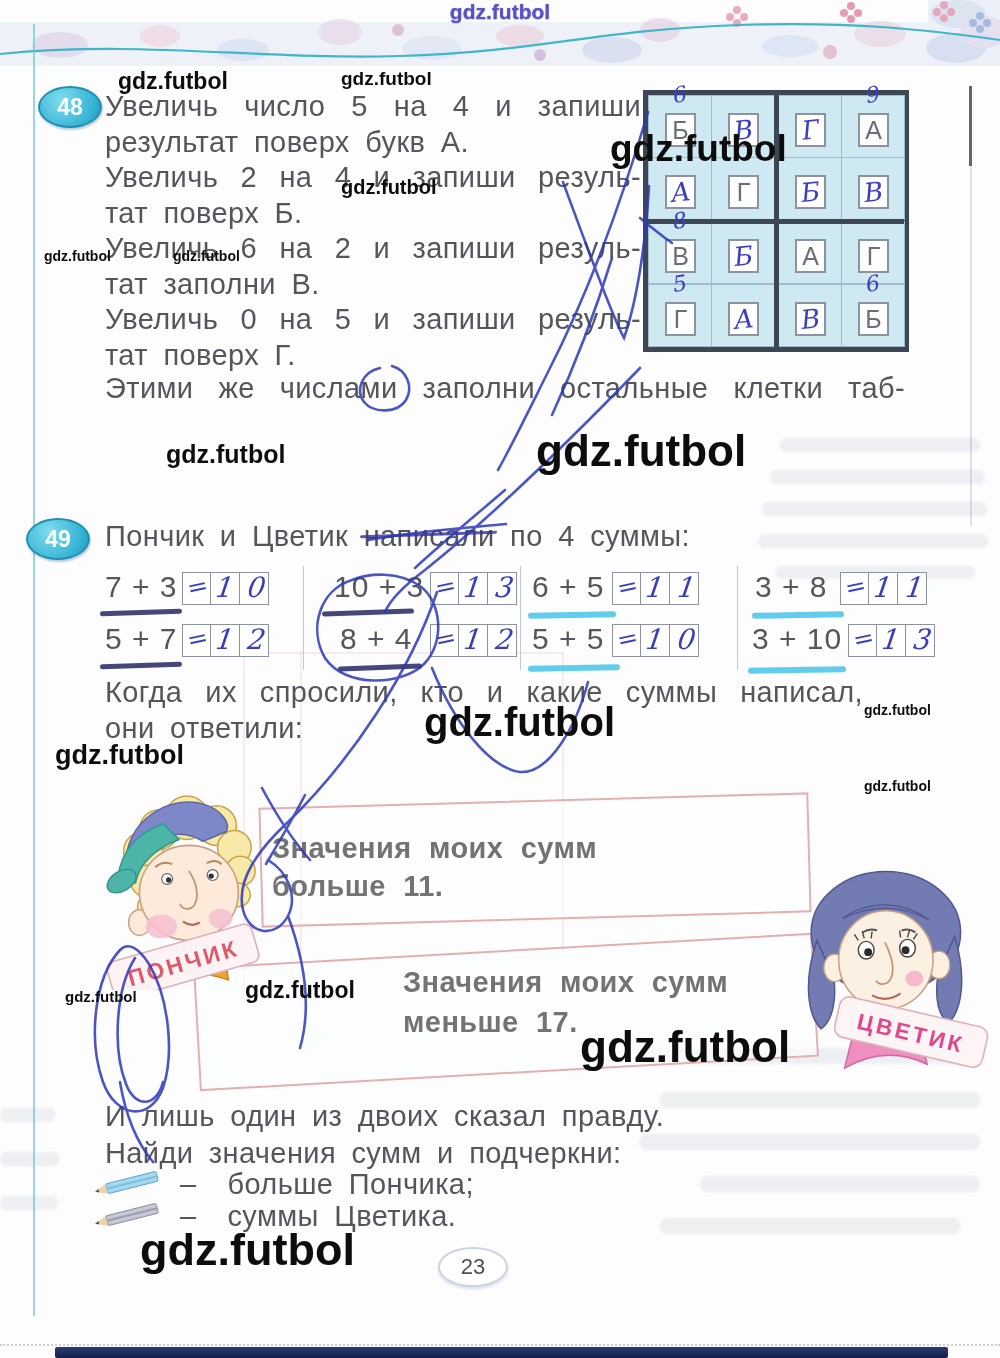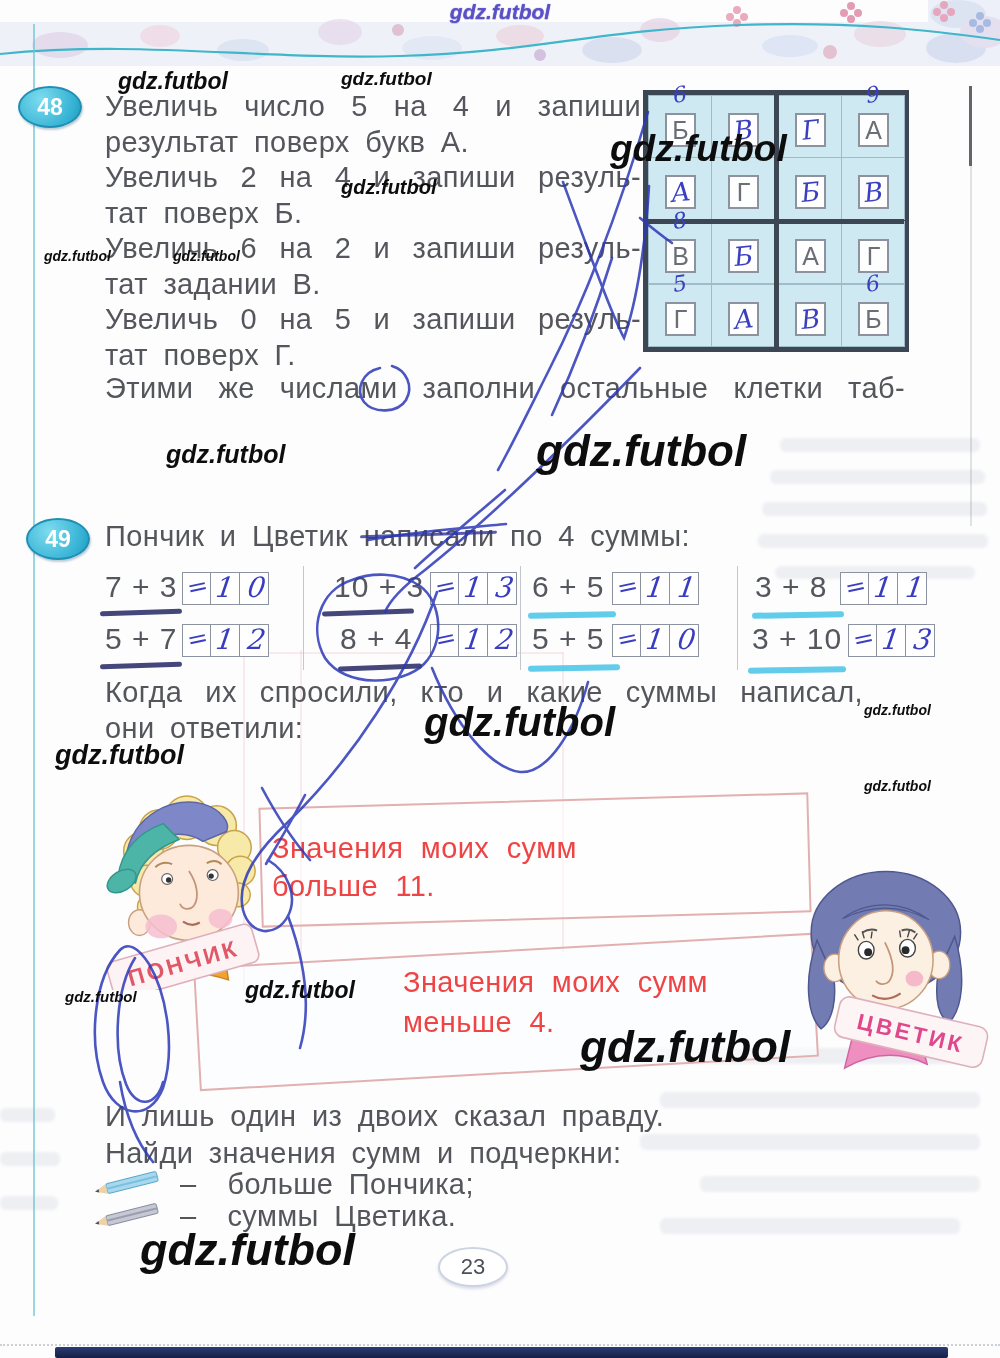--- a/index.html
+++ b/index.html
@@ -1,21 +1,21 @@
 <!DOCTYPE html>
 <html><head>
 <meta charset="utf-8">
 <style>
   html,body{margin:0;padding:0;background:#ffffff;}
   #page{position:relative;width:1000px;height:1358px;background:#fdfdfe;overflow:hidden;
         font-family:"Liberation Sans",sans-serif;}
   .abs{position:absolute;}
   
   .wm{position:absolute;font-family:"Liberation Sans",sans-serif;font-weight:bold;
-      color:#0d0d0d;white-space:nowrap;z-index:50;letter-spacing:0px;font-style:italic;}
+      color:#0d0d0d;white-space:nowrap;z-index:50;letter-spacing:0px;}
   .wm-top{color:rgba(95,84,205,0.75);text-shadow:0 0 1px #4a3fb0, 0 1px 0 #cfd6f0;}
   
   .bodyline{position:absolute;font-size:29px;color:#54565c;letter-spacing:0.4px;
             word-spacing:7px;white-space:nowrap;z-index:5;}
   .just{white-space:normal;text-align:justify;text-align-last:justify;}
   
   .badge{position:absolute;width:60px;height:38px;border-radius:50%;
          background:radial-gradient(circle at 35% 30%, #7edcee, #35b2d4 70%, #1f97ba);
          border:2px solid #1f8fb4;color:#ffffff;font-weight:bold;font-size:23px;
          display:flex;align-items:center;justify-content:center;z-index:6;
@@ -50,22 +50,22 @@
        opacity:.88;transform:rotate(-2deg);z-index:6;}
   .ul-cyan{position:absolute;height:6px;background:#47c3e8;border-radius:3px;
        opacity:.85;transform:rotate(-1deg);z-index:6;}
   .sumdiv{position:absolute;width:1px;background:#c4c8ce;z-index:4;}
   .strike-pen{position:relative;}
   .strike-pen::after{content:"";position:absolute;left:-4px;right:-2px;top:13px;
        height:3px;background:#31329a;opacity:.8;transform:rotate(-2deg);border-radius:2px;}
   
   .bubble{position:absolute;border:2px solid #e3b0b0;background:rgba(255,255,255,0.5);
        z-index:3;}
-  .bubtext{position:absolute;font-size:29px;color:#ef4444;word-spacing:9px;
-       letter-spacing:.4px;white-space:nowrap;z-index:5;}
+  .bubtext{position:absolute;font-size:29px;color:#737373;word-spacing:9px;
+       letter-spacing:.4px;white-space:nowrap;z-index:5;font-weight:bold;}
   
   .smudge{position:absolute;background:rgba(140,146,160,0.13);border-radius:6px;
        filter:blur(1.5px);z-index:1;}
   .pinkline{position:absolute;background:rgba(228,150,162,0.18);z-index:1;}
   
   #pagebadge{left:438px;top:1247px;width:66px;height:36px;border-radius:50%;
        background:#ffffff;border:2px solid #ccd4e2;box-shadow:0 2px 3px rgba(60,80,120,.18);
        display:flex;align-items:center;justify-content:center;font-size:22px;color:#4b4f58;z-index:6;}
   #bottombar{left:55px;top:1347px;width:893px;height:11px;
        background:linear-gradient(#2c3c72,#141f46);border-radius:2px;z-index:6;}
@@ -147,28 +147,28 @@
   <div class="smudge" style="left:700px;top:1176px;width:280px;height:16px"></div>
   <div class="smudge" style="left:660px;top:1218px;width:300px;height:16px"></div>
   <div class="smudge" style="left:0px;top:1108px;width:55px;height:14px"></div>
   <div class="smudge" style="left:0px;top:1152px;width:60px;height:14px"></div>
   <div class="smudge" style="left:0px;top:1196px;width:58px;height:14px"></div>
   <div class="pinkline" style="left:243px;top:650px;width:2px;height:340px"></div>
   <div class="pinkline" style="left:300px;top:650px;width:2px;height:330px"></div>
   <div class="pinkline" style="left:562px;top:652px;width:2px;height:300px"></div>
   <div class="pinkline" style="left:245px;top:652px;width:318px;height:2px"></div>
 
-  <div class="badge" style="left:18px;top:86px">48</div>
+  <div class="badge" style="left:38px;top:86px">48</div>
 
   <div class="bodyline just" style="left:105px;top:90px;width:536px">Увеличь число 5 на 4 и запиши</div>
   <div class="bodyline" style="left:105px;top:126px">результат поверх букв А.</div>
   <div class="bodyline just" style="left:105px;top:161px;width:536px">Увеличь 2 на 4 и запиши резуль-</div>
   <div class="bodyline" style="left:105px;top:197px">тат поверх Б.</div>
   <div class="bodyline just" style="left:105px;top:232px;width:536px">Увеличь 6 на 2 и запиши резуль-</div>
-  <div class="bodyline" style="left:105px;top:268px">тат задании В.</div>
+  <div class="bodyline" style="left:105px;top:268px">тат заполни В.</div>
   <div class="bodyline just" style="left:105px;top:303px;width:536px">Увеличь 0 на 5 и запиши резуль-</div>
   <div class="bodyline just" style="left:105px;top:372px;width:800px">Этими же числами заполни остальные клетки таб-</div>
 
   <div class="bodyline" style="left:105px;top:339px">тат поверх Г.</div>
 
   <div id="t48" class="abs">
 
     <div class="t48cell" style="left:0px;top:0px">
       <span class="cellnum">6</span>
       <span class="lbox">
@@ -354,21 +354,21 @@
 
   <div class="bodyline just" style="left:105px;top:676px;width:758px">Когда их спросили, кто и какие суммы написал,</div>
   <div class="bodyline" style="left:105px;top:712px">они ответили:</div>
 
   <div class="bubble" style="left:260px;top:800px;width:546px;height:116px;transform:rotate(-1.6deg)"></div>
   <div class="bubtext" style="left:272px;top:832px">Значения моих сумм</div>
   <div class="bubtext" style="left:272px;top:870px">больше 11.</div>
 
   <div class="bubble" style="left:196px;top:950px;width:616px;height:120px;transform:rotate(-3.2deg);background:rgba(252,253,255,0.6)"></div>
   <div class="bubtext" style="left:403px;top:966px">Значения моих сумм</div>
-  <div class="bubtext" style="left:403px;top:1006px">меньше 4.</div>
+  <div class="bubtext" style="left:403px;top:1006px">меньше 17.</div>
 
   <svg class="abs nosel" style="left:92px;top:772px;z-index:4" width="178" height="218" viewBox="0 0 180 220">
     <g stroke="#c9a349" stroke-width="1.5" fill="#f7e9a8">
       <circle cx="52" cy="80" r="20"></circle>
         <circle cx="68" cy="58" r="20"></circle>
         <circle cx="96" cy="46" r="22"></circle>
       <circle cx="126" cy="54" r="20"></circle>
         <circle cx="144" cy="76" r="17"></circle>
         <circle cx="150" cy="100" r="15"></circle>
       <circle cx="55" cy="110" r="16"></circle>

